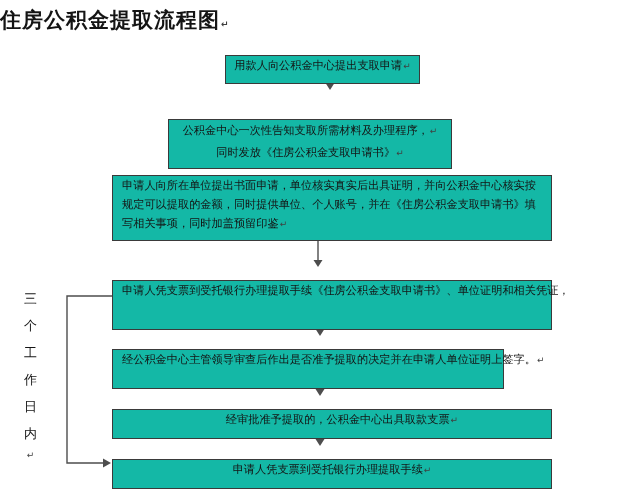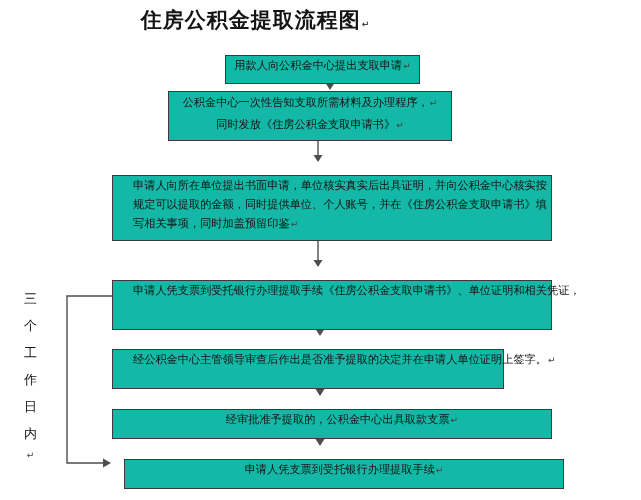--- a/index.html
+++ b/index.html
@@ -11,34 +11,34 @@
   html,body { margin:0; padding:0; background:#fff; }
   #canvas {
     position:relative; width:641px; height:500px;
     background:var(--bg);
     font-family:"DejaVu Sans", sans-serif;
     color:var(--text);
     overflow:hidden;
   }
   .title {
     position:absolute; left:0; top:6px; width:511px;
-    text-align:center; font-size:21px; font-weight:bold;
+    text-align:left; font-size:21px; font-weight:bold;
     letter-spacing:1px; white-space:nowrap;
   }
   .box {
     position:absolute; box-sizing:border-box;
     border:1.5px solid var(--border);
     background:#14b8a6;
     display:flex; flex-direction:column; justify-content:flex-start;
     font-size:11.2px; line-height:19px;
     white-space:nowrap;
     margin-top:12px;
   }
   .box.center { text-align:center; }
-  .box.left   { text-align:left; padding:0 20px; }
+  .box.left   { text-align:left; padding:0 9px; }
   .cr { font-size:9px; color:#3f3f3f; margin-left:1px; }
   .sidelabel {
     position:absolute; left:24px; top:292px;
     display:flex; flex-direction:column; align-items:center;
     gap:13px; font-size:13px; line-height:14px;
   }
   .sidelabel .cr { margin-left:0; margin-top:-6px; }
   svg.wires { position:absolute; left:0; top:0; pointer-events:none; }
   svg.wires line, svg.wires path { stroke:var(--line); stroke-width:1.4; fill:none; }
   svg.wires polygon { fill:var(--line); stroke:none; }
@@ -85,21 +85,21 @@
         <polygon points="103,458.5 103,467.5 111,463"></polygon>
     </g>
   </svg>
 
   <div class="title"><span>住房公积金提取流程图</span><span class="cr">↵</span></div>
 
   <div class="box center" style="left:225px;top:43px;width:195px;height:29px;">
     <div><span>用款人向公积金中心提出支取申请</span><span class="cr">↵</span></div>
   </div>
 
-  <div class="box center" style="left:168px;top:79px;width:284px;height:50px;line-height:21px;">
+  <div class="box center" style="left:168px;top:107px;width:284px;height:50px;line-height:21px;">
     <div><span>公积金中心一次性告知支取所需材料及办理程序，</span><span class="cr">↵</span></div>
     <div><span>同时发放《住房公积金支取申请书》</span><span class="cr">↵</span></div>
   </div>
 
   <div class="box left" style="left:112px;top:163px;width:440px;height:66px;">
     <div><span>申请人向所在单位提出书面申请，单位核实真实后出具证明，并向公积金中心核实按</span></div>
     <div><span>规定可以提取的金额，同时提供单位、个人账号，并在《住房公积金支取申请书》填</span></div>
     <div><span>写相关事项，同时加盖预留印鉴</span><span class="cr">↵</span></div>
   </div>
 
@@ -108,21 +108,21 @@
   </div>
 
   <div class="box left" style="left:112px;top:337px;width:392px;height:40px;">
     <div><span>经公积金中心主管领导审查后作出是否准予提取的决定并在申请人单位证明上签字。</span><span class="cr">↵</span></div>
   </div>
 
   <div class="box center" style="left:112px;top:397px;width:440px;height:30px;padding-left:20px;">
     <div><span>经审批准予提取的，公积金中心出具取款支票</span><span class="cr">↵</span></div>
   </div>
 
-  <div class="box center" style="left:124px;top:447px;width:440px;height:30px;">
+  <div class="box center" style="left:112px;top:447px;width:440px;height:30px;">
     <div><span>申请人凭支票到受托银行办理提取手续</span><span class="cr">↵</span></div>
   </div>
 
   <div class="sidelabel">
     <span>三</span>
     <span>个</span>
     <span>工</span>
     <span>作</span>
     <span>日</span>
     <span>内</span>

